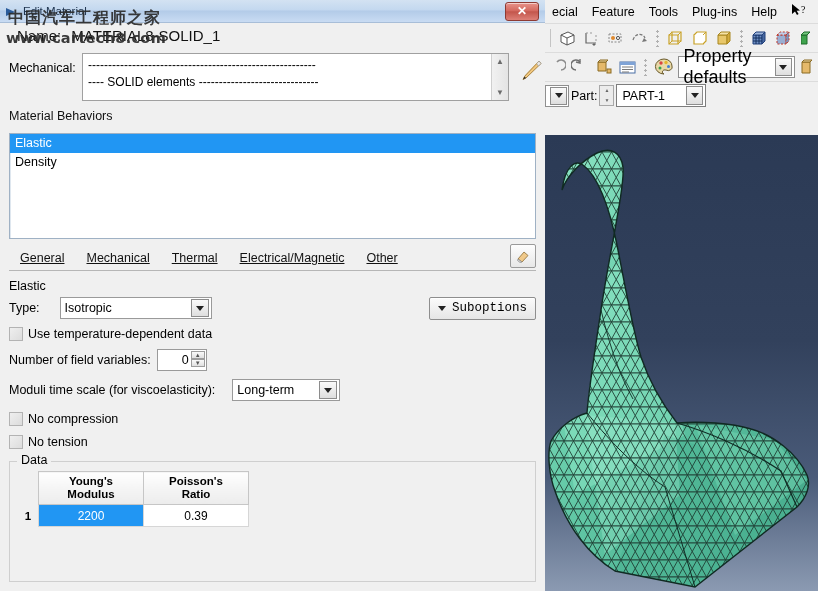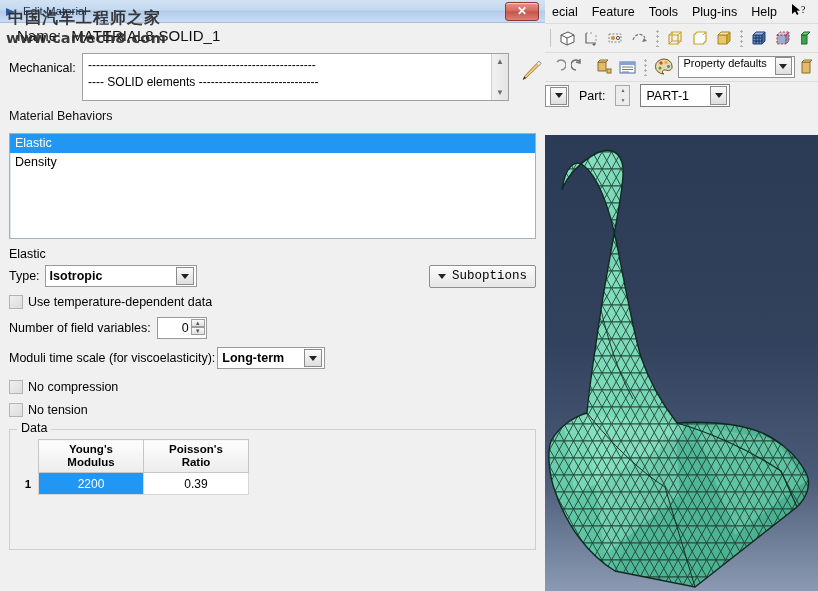--- a/index.html
+++ b/index.html
@@ -161,24 +161,24 @@
   #abq{position:absolute;left:545px;top:0;width:273px;height:591px;background:#f0f0f0;overflow:hidden;}
   .menubar{height:23px;display:flex;align-items:center;background:#f0f0f0;font-size:12.5px;}
   .menubar .mi{padding:0 7px;cursor:pointer;white-space:nowrap;}
   .toolrow{height:28px;display:flex;align-items:center;background:#f0f0f0;border-top:1px solid #dcdcdc;padding-left:2px;gap:3px;}
   .sep{width:1px;height:18px;background:#c4c4c4;margin:0 3px;}
   .dotsep{width:3px;height:18px;background:
     radial-gradient(circle,#b0b0b0 1px,transparent 1.2px) 0 0/3px 5px repeat-y;margin:0 3px;}
   .tbtn{width:22px;height:22px;display:flex;align-items:center;justify-content:center;cursor:pointer;}
   .ctxrow{height:28px;display:flex;align-items:center;background:#f0f0f0;border-top:1px solid #dcdcdc;padding-left:2px;gap:4px;}
   .propcombo{
-    height:20px;width:130px;border:1px solid #8f8f8f;background:#fff;display:flex;align-items:flex-start;font-size:11px;
+    height:20px;width:130px;border:1px solid #8f8f8f;background:#fff;display:flex;align-items:center;font-size:18px;
   }
   .propcombo .pv{flex:1;padding-left:5px;}
-  .partrow{height:27px;display:flex;align-items:center;background:#f0f0f0;border-top:1px solid #dcdcdc;gap:10px;}
+  .partrow{height:27px;display:flex;align-items:center;background:#f0f0f0;border-top:1px solid #dcdcdc;gap:2px;}
   .minicombo{
     height:20px;width:22px;border:1px solid #8f8f8f;background:#fff;display:flex;align-items:center;justify-content:flex-end;
   }
   .partcombo{height:21px;width:88px;border:1px solid #7d7d7d;background:#fff;display:flex;align-items:center;font-size:12.5px;}
   .spin-sm{width:13px;height:19px;display:flex;flex-direction:column;border:1px solid #a8a8a8;background:#ececec;}
   .spin-sm div{flex:1;display:flex;align-items:center;justify-content:center;font-size:5px;color:#666;line-height:1;}
   .viewport{
     position:absolute;left:0;top:135px;width:273px;height:456px;
     background:linear-gradient(to bottom,#2b3a55 0%,#32415c 45%,#4a5b79 75%,#8b9ab2 100%);
     overflow:hidden;
@@ -220,26 +220,39 @@
       </svg>
     </div>
   </div>
 
   <div class="group-label">Material Behaviors</div>
   <div class="listbox">
     <div class="list-item sel">Elastic</div>
     <div class="list-item">Density</div>
   </div>
 
+  <div class="tabbar">
+    <div class="tab"><u>General</u></div>
+    <div class="tab"><u>Mechanical</u></div>
+    <div class="tab"><u>Thermal</u></div>
+    <div class="tab"><u>Electrical/Magnetic</u></div>
+    <div class="tab"><u>Other</u></div>
+    <div class="eraser-btn">
+      <svg width="16" height="16" viewBox="0 0 16 16">
+        <polygon points="3,11 9,4 13,7.5 7,14" fill="#f0c98a" stroke="#8c6c33" stroke-width="0.8"></polygon>
+        <polygon points="3,11 7,14 5,14.5 2.5,12.5" fill="#d8d8d8" stroke="#8a8a8a" stroke-width="0.7"></polygon>
+      </svg>
+    </div>
+  </div>
 
   <div class="sec-title">Elastic</div>
 
   <div class="type-row" style="position:relative;">
     <span class="lbl">Type:</span>
-    <div class="combo" style="width:150px;margin-left:5px;font-weight:bold;">
+    <div class="combo" style="width:150px;margin-left:20px;">
       <span class="cval">Isotropic</span>
       <span class="carrow">
           <span class="tri-down"></span>
         </span>
     </div>
     <div class="subopt-btn">
       <span class="tri-down"></span>
       <span>Suboptions</span>
     </div>
   </div>
@@ -255,21 +268,21 @@
       <span class="sval">0</span>
       <div class="spin-btns">
         <div>▲</div>
         <div>▼</div>
       </div>
     </div>
   </div>
 
   <div class="chk-row">
     <span class="lbl">Moduli time scale (for viscoelasticity):</span>
-    <div class="combo" style="width:106px;margin-left:2px;font-weight:bold;">
+    <div class="combo" style="width:106px;margin-left:17px;">
       <span class="cval">Long-term</span>
       <span class="carrow">
           <span class="tri-down"></span>
         </span>
     </div>
   </div>
 
   <div class="chk-row" style="margin-top:11px;">
     <span class="chkbox"></span>
     <span>No compression</span>

